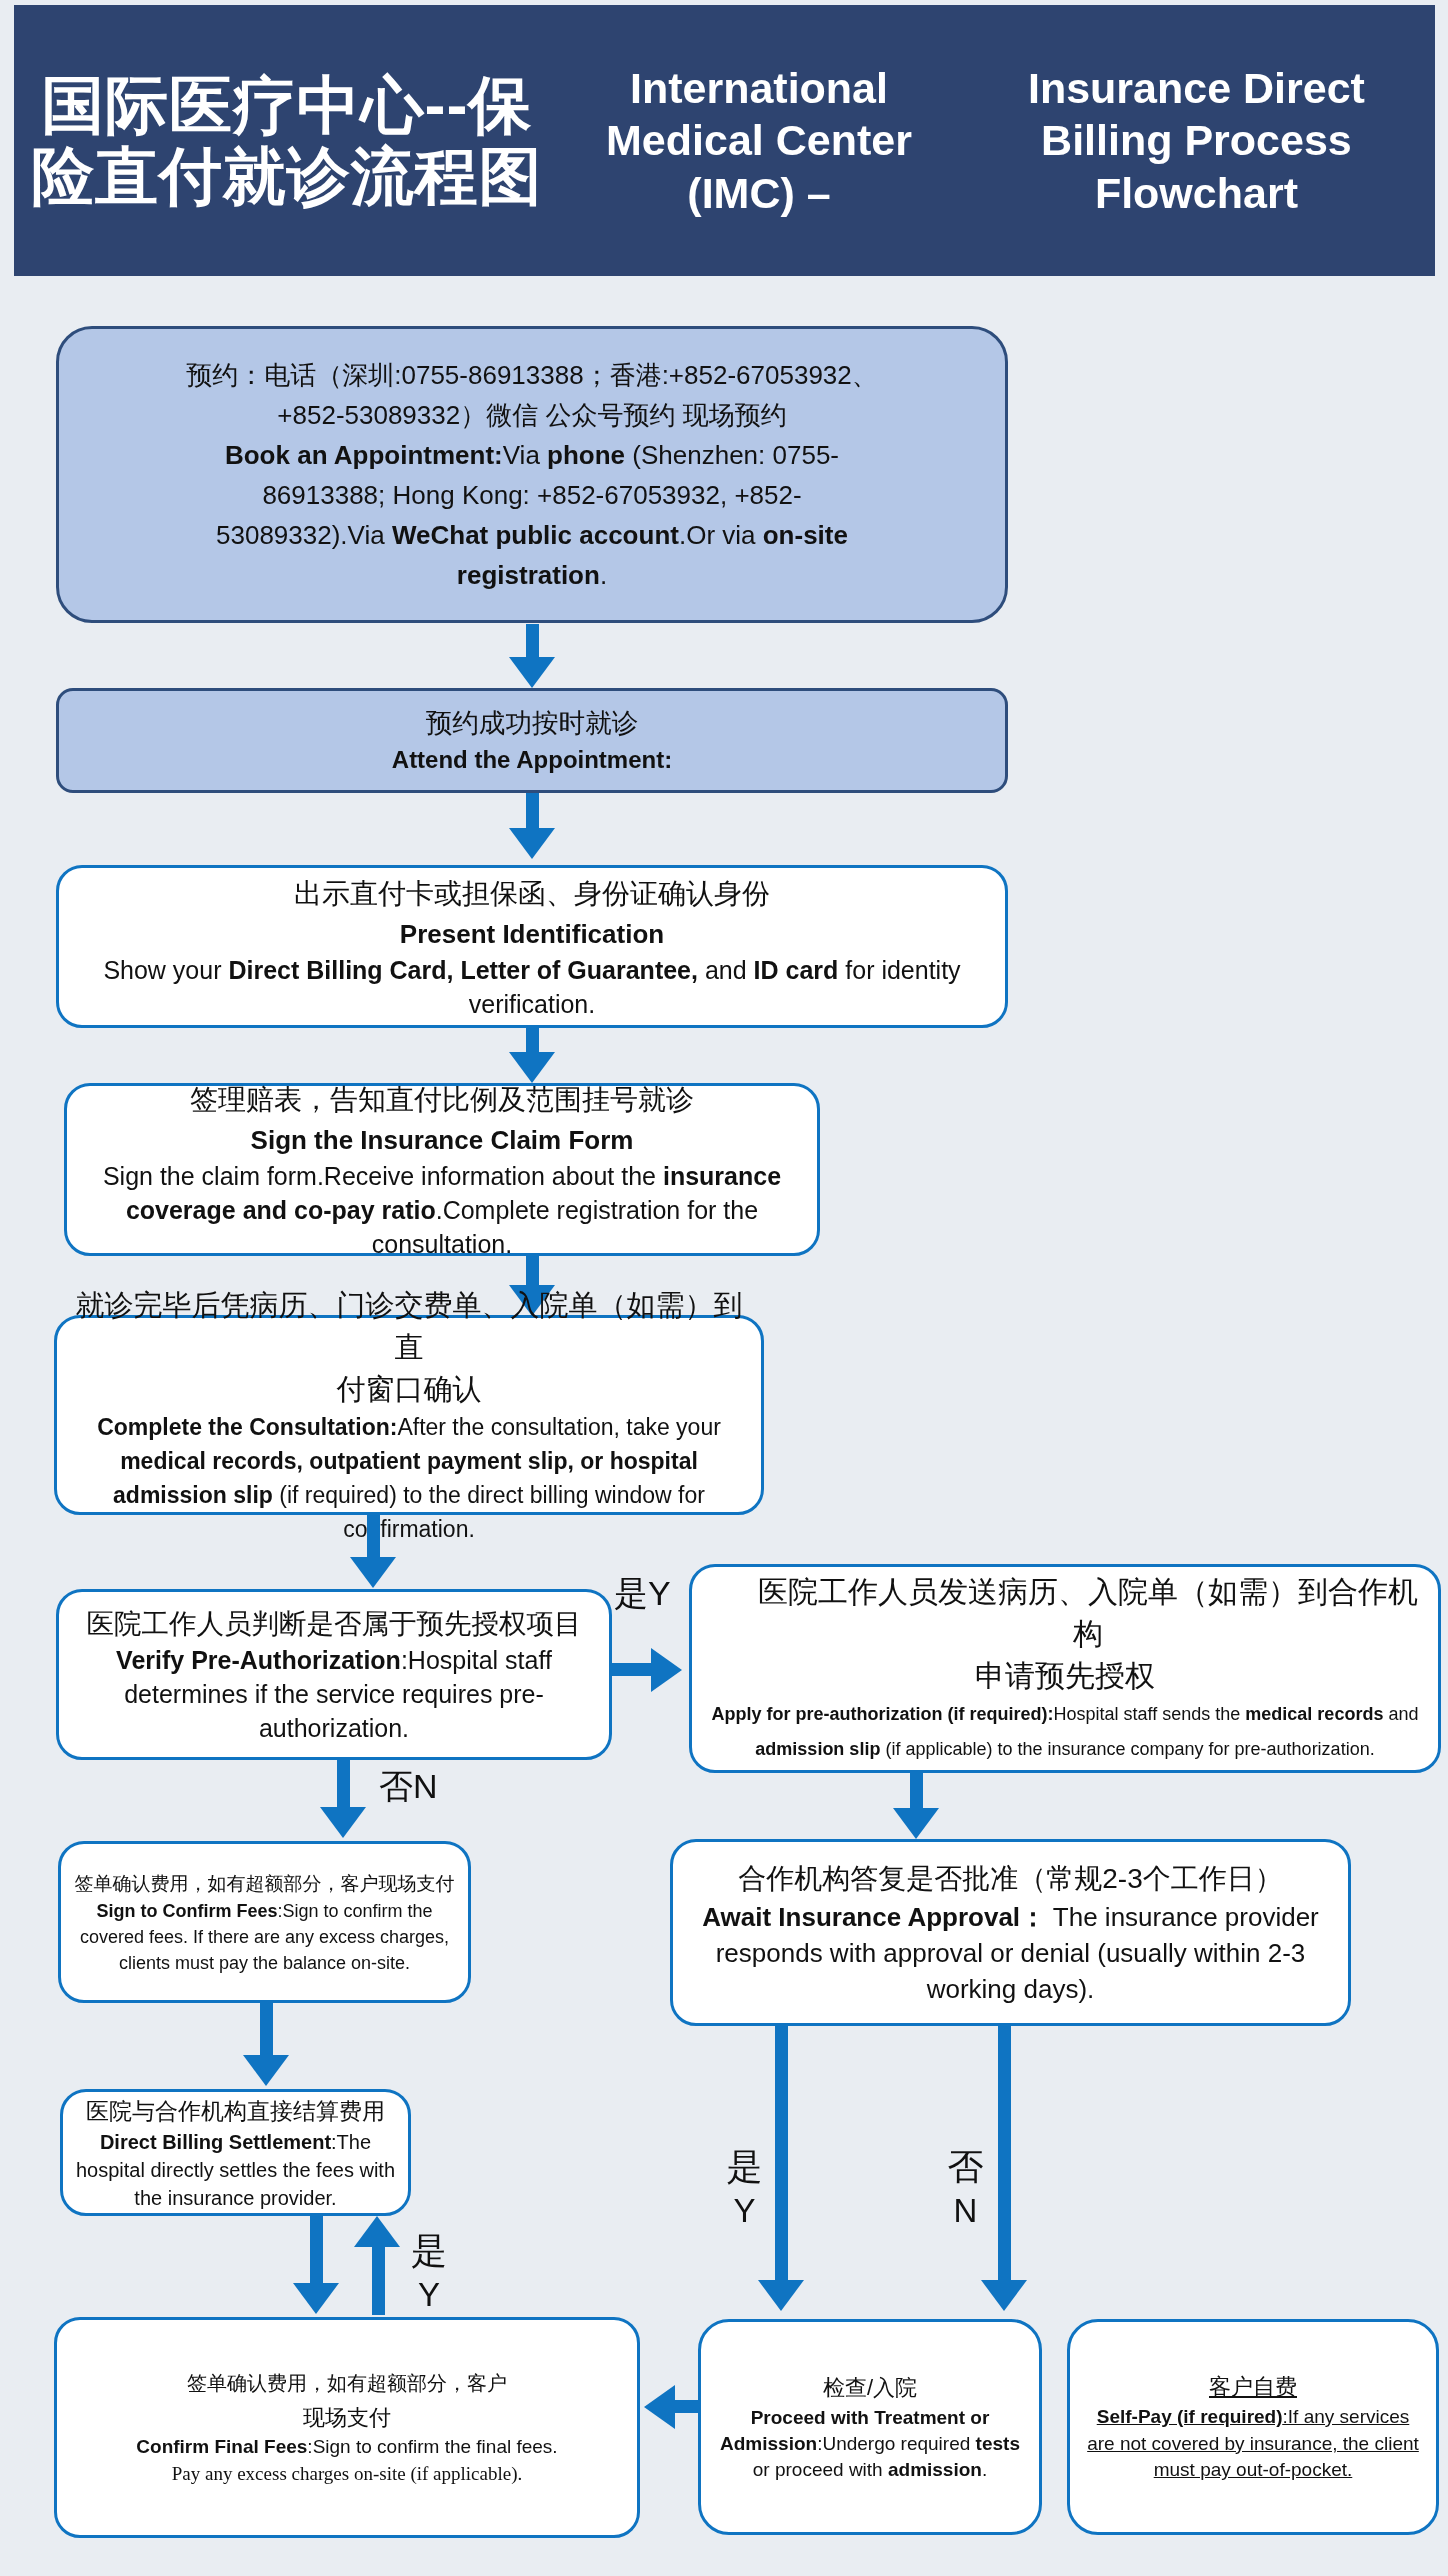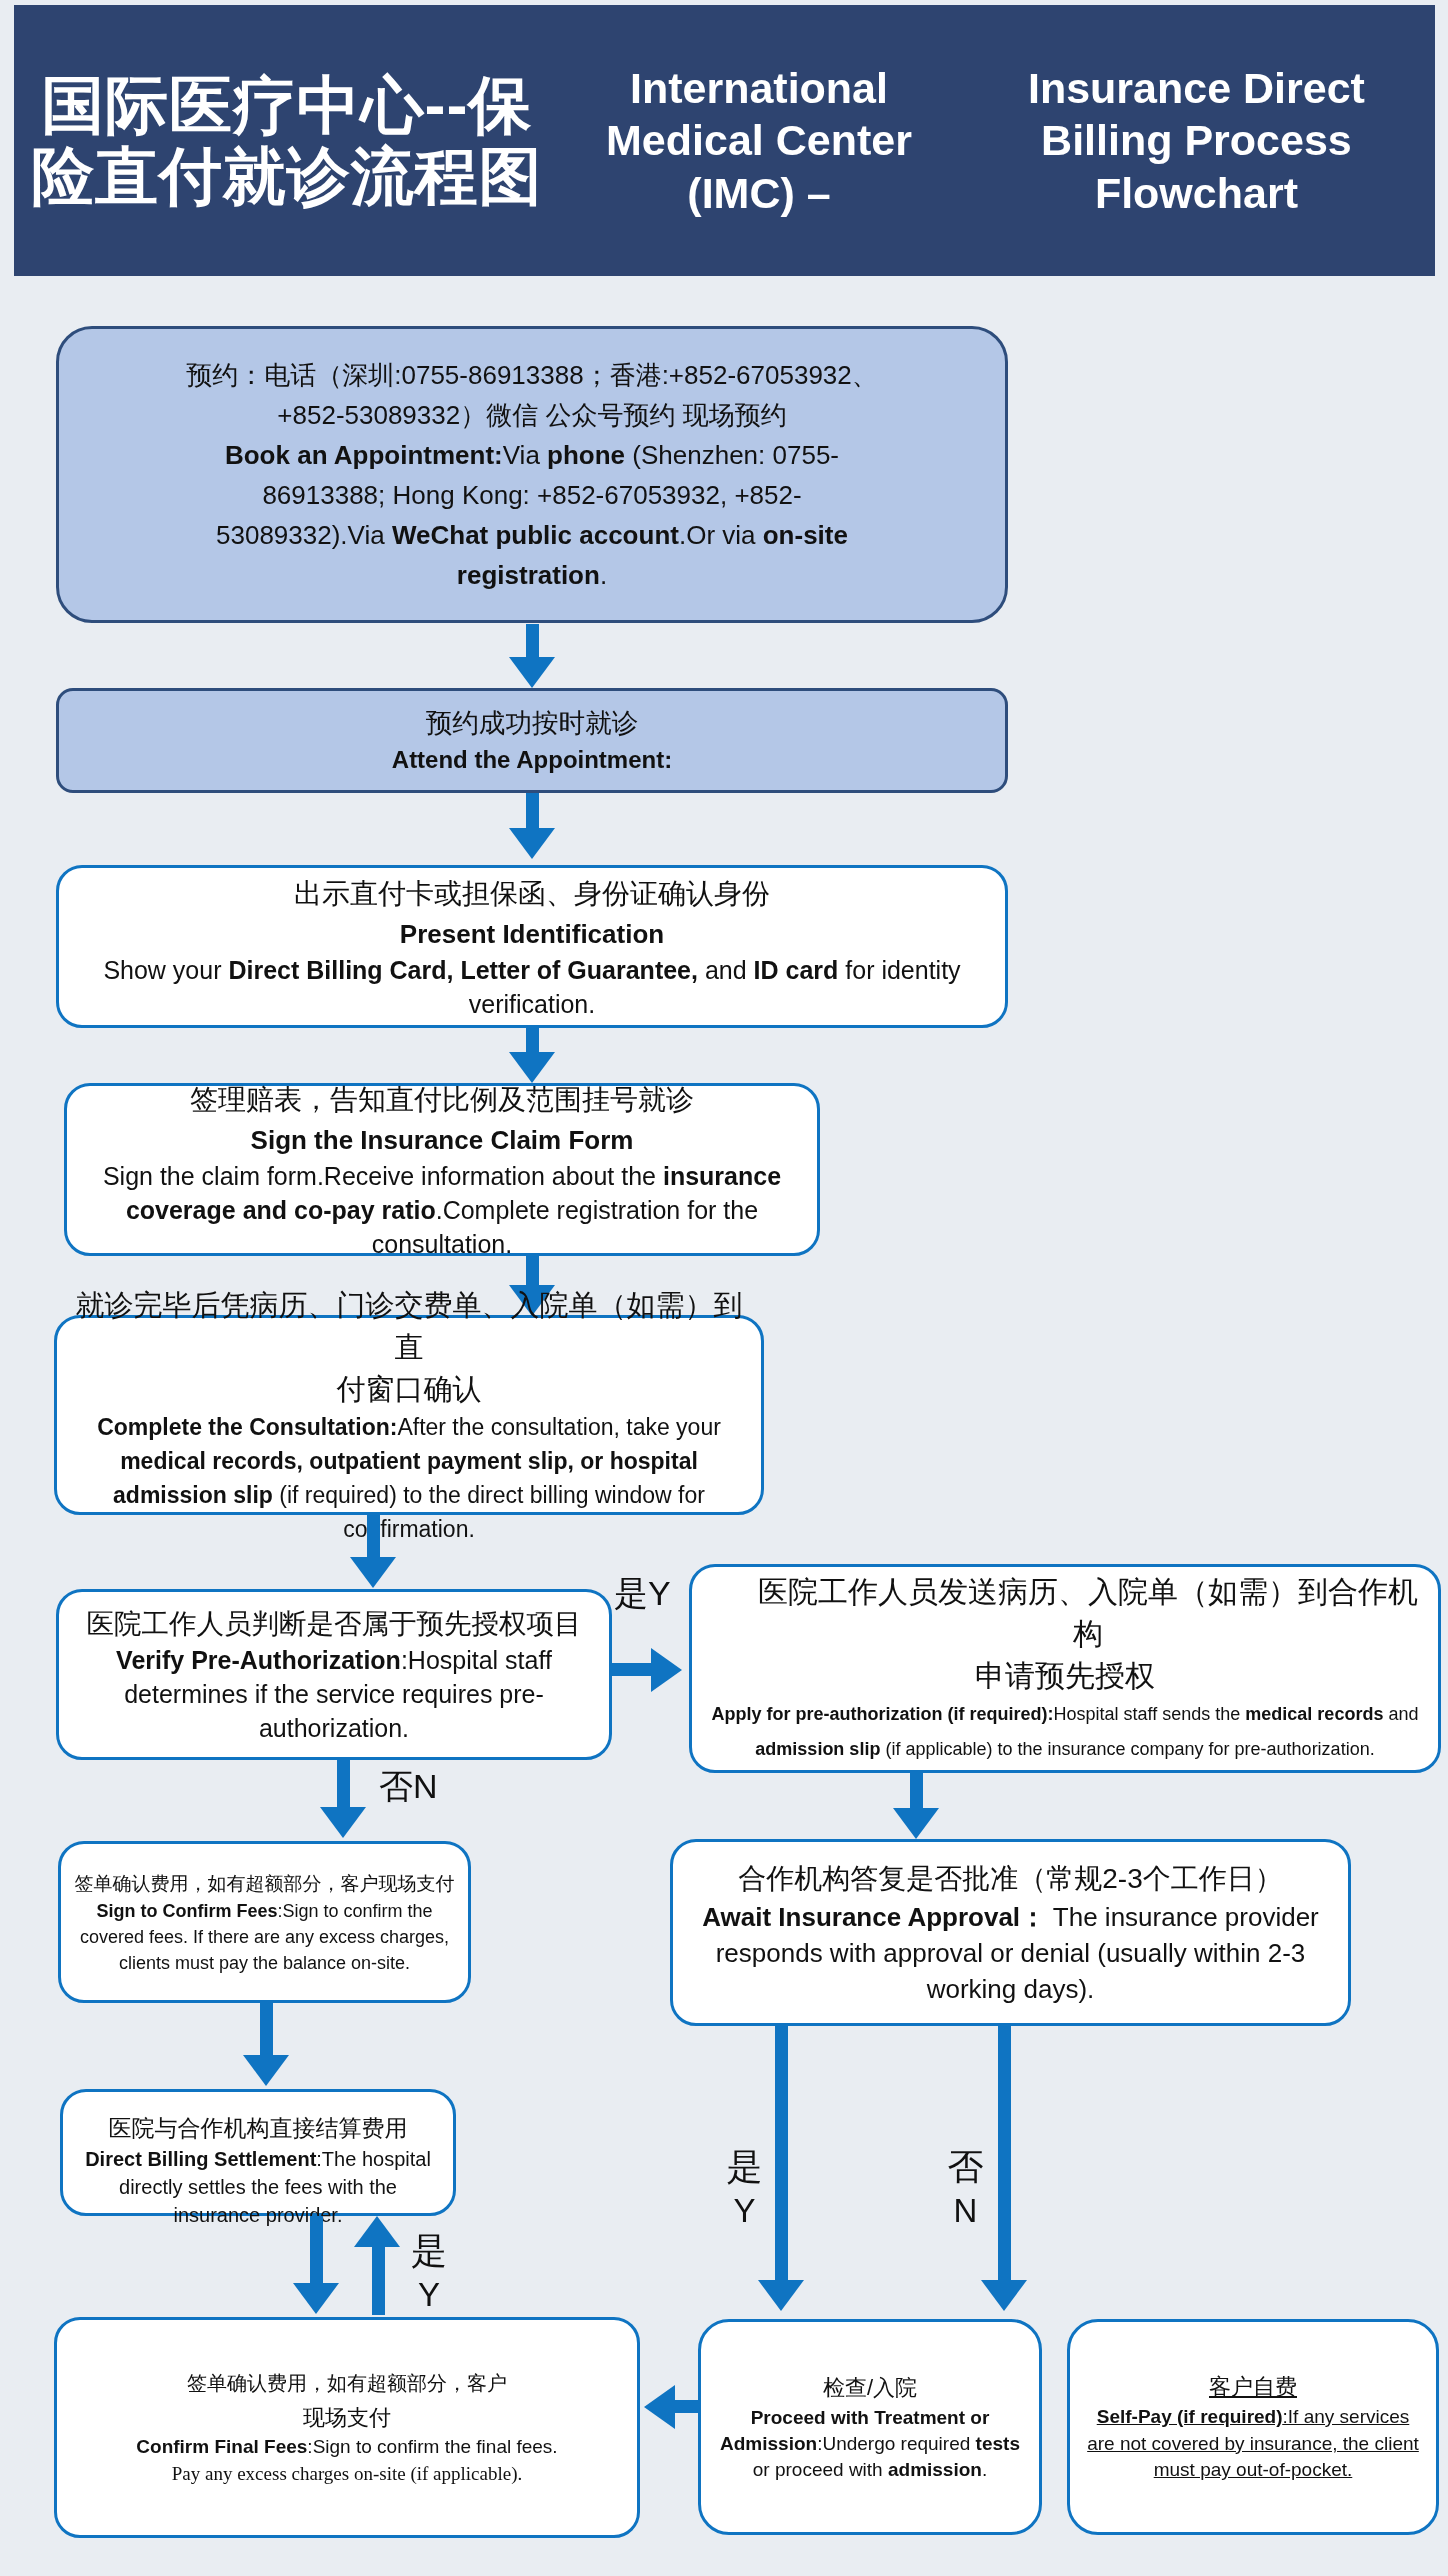--- a/index.html
+++ b/index.html
@@ -126,21 +126,21 @@
     <div class="c2">Y</div>
   </div>
 
   <div class="sv" style="left:998px;top:2026px;height:255px;"></div>
   <div class="hd" style="left:981px;top:2280px;"></div>
   <div class="lab2" style="left:940px;top:2144px;width:51px;">
     <div class="c1">否</div>
     <div class="c2">N</div>
   </div>
 
-  <div class="box" style="left:60px;top:2089px;width:396px;height:127px;padding:19px 12px;justify-content:space-between;">
+  <div class="box" style="left:60px;top:2089px;width:351px;height:127px;padding:19px 12px;">
     <div style="font-size:23px;line-height:34px;">医院与合作机构直接结算费用</div>
     <div style="font-size:20px;line-height:28px;"><span class="b">Direct Billing Settlement</span><span>:The hospital directly settles the fees with the insurance provider.</span></div>
   </div>
 
   <div class="sv" style="left:310px;top:2216px;height:67px;"></div>
   <div class="hd" style="left:293px;top:2283px;"></div>
   <div class="hu" style="left:354px;top:2216px;"></div>
   <div class="sv" style="left:372px;top:2246px;height:69px;"></div>
   <div class="lab2" style="left:405px;top:2228px;width:48px;">
     <div class="c1">是</div>

